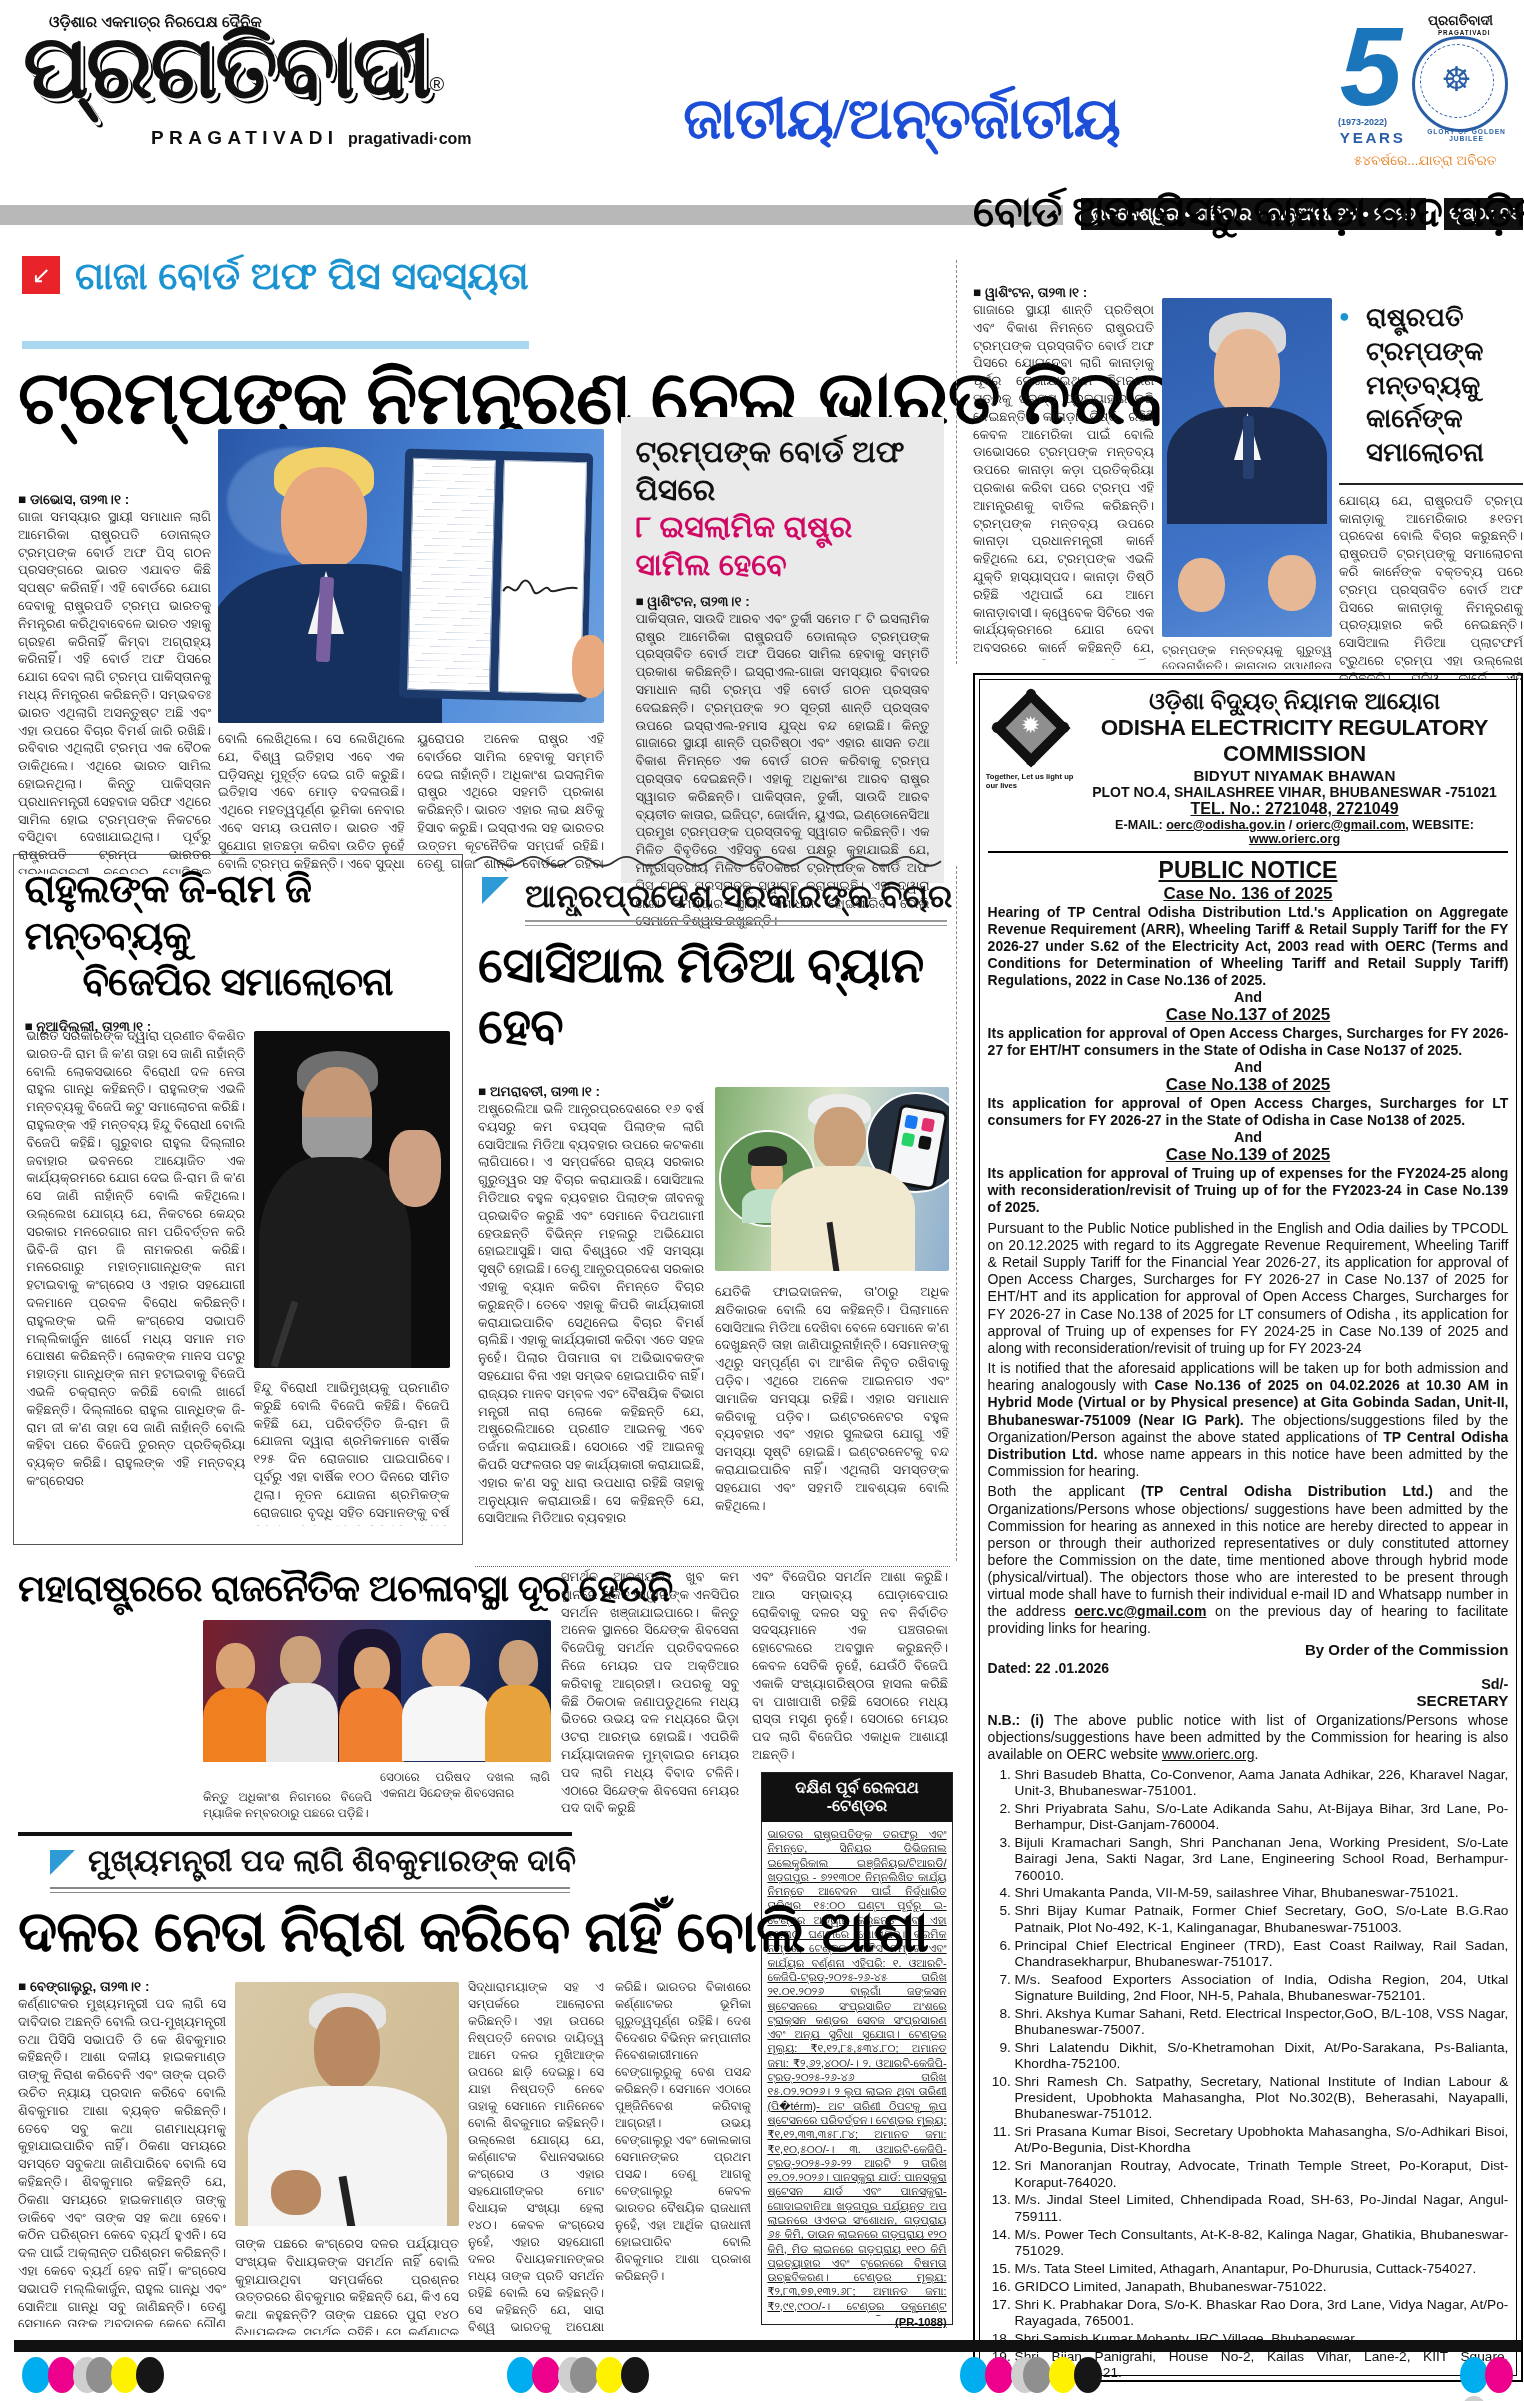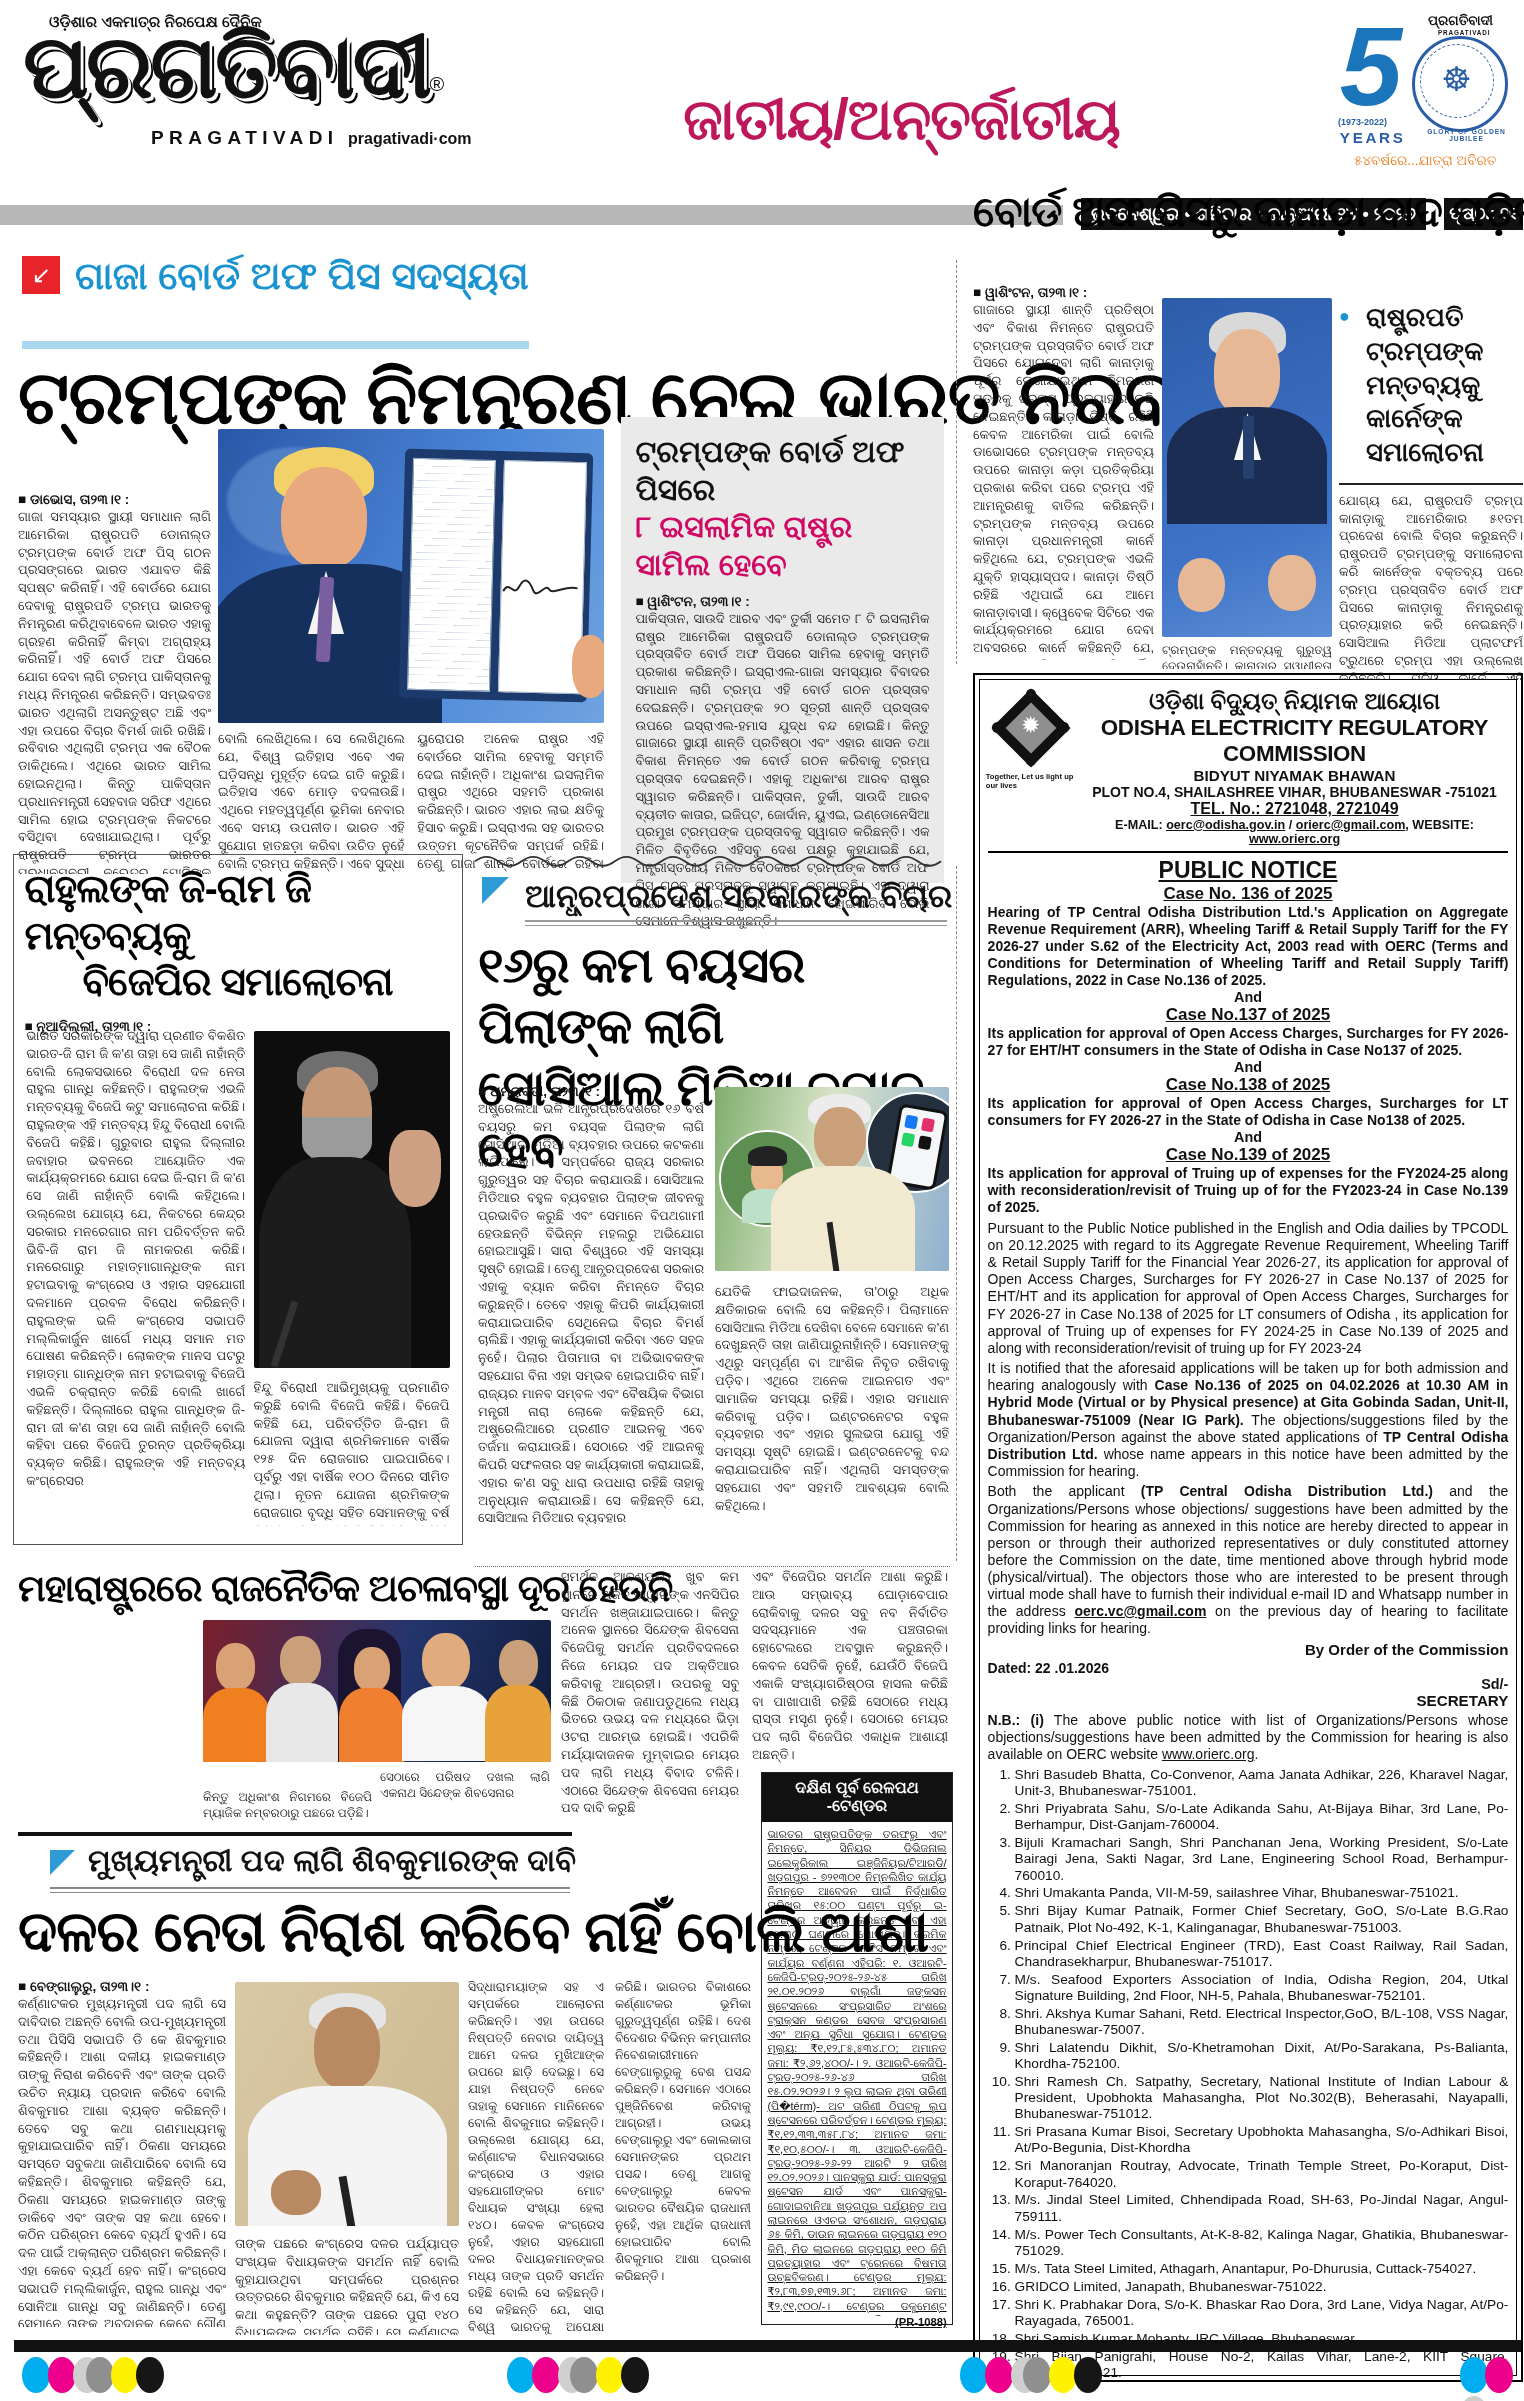--- a/index.html
+++ b/index.html
@@ -32,21 +32,21 @@
 <div class="page">
 
   <div class="abs" style="left:49px;top:12.6px;font-size:15.2px;font-weight:bold;">ଓଡ଼ିଶାର ଏକମାତ୍ର ନିରପେକ୍ଷ ଦୈନିକ</div>
 
   <div class="abs" style="left:23px;top:23px;width:516px;">
     <span style="font-size:88px;font-weight:900;line-height:1;letter-spacing:-2.7px;text-shadow:2.7px 2.7px 0 #fff,4.5px 4.5px 0 #000;">ପ୍ରଗତିବାଦୀ</span><sup style="font-size:20px">®</sup>
   </div>
   <div class="abs" style="left:151px;top:127px;font-size:19px;font-weight:900;letter-spacing:5.4px;">PRAGATIVADI</div>
   <div class="abs" style="left:348px;top:130px;font-size:16px;font-weight:bold;">pragativadi·com</div>
 
-  <div class="abs" style="left:556px;top:86px;width:691px;text-align:center;font-size:57px;font-weight:900;color:#be185d;letter-spacing:-0.9px;">ଜାତୀୟ/ଅନ୍ତର୍ଜାତୀୟ</div>
+  <div class="abs" style="left:556px;top:86px;width:691px;text-align:center;font-size:57px;font-weight:900;color:#1d4ed8;letter-spacing:-0.9px;font-family:Liberation Serif, serif;">ଜାତୀୟ/ଅନ୍ତର୍ଜାତୀୟ</div>
 
   <div class="abs" style="left:1338px;top:10.8px;width:188px;height:179px;">
     <div class="shp" style="left:1.8px;top:0;font-size:112px;font-weight:900;font-style:italic;color:#1b75bb;line-height:1;">5</div>
     <div class="shp" style="left:74px;top:25px;width:90px;height:90px;border-radius:50%;border:3.6px solid #2a5fa5;background:#fff;">
       <div class="shp" style="left:5.4px;top:5.4px;width:72px;height:72px;border-radius:50%;border:1.8px dashed #2a5fa5;"></div>
       <div class="shp" style="left:0;top:20px;width:83px;text-align:center;font-size:34px;color:#2a5fa5;">☸</div>
     </div>
     <div class="shp" style="left:90px;top:1.8px;font-size:13.5px;font-weight:900;">ପ୍ରଗତିବାଦୀ</div>
     <div class="shp" style="left:100px;top:18px;font-size:6.3px;font-weight:bold;letter-spacing:0.9px;">PRAGATIVADI</div>
     <div class="shp" style="left:0px;top:106px;font-size:9px;color:#2a5fa5;font-weight:bold;">(1973-2022)</div>
@@ -145,21 +145,20 @@
   </div>
 
   <svg class="abs" style="left:475px;top:855px;" width="475" height="12.6" viewBox="0 0 530 14">
     <path d="M0 7 Q 13 -3 26 7 T 52 7 T 78 7 T 104 7 T 130 7 T 156 7 T 182 7 T 208 7 T 234 7 T 260 7 T 286 7 T 312 7 T 338 7 T 364 7 T 390 7 T 416 7 T 442 7 T 468 7 T 494 7 T 520 7" stroke="#333" fill="none" stroke-width="2"></path>
   </svg>
   <div class="abs tri-icon" style="left:482px;top:877px;"></div>
   <div class="abs" style="left:525px;top:872px;font-size:32px;font-weight:900;margin-top:6px;">ଆନ୍ଧ୍ରପ୍ରଦେଶ ସରକାରଙ୍କ ବିଚାର</div>
   <div class="abs" style="left:525px;top:920px;width:422px;border-top:2.7px solid #999;border-bottom:0.9px solid #999;height:2.7px;"></div>
 
   <div class="abs headline" style="left:478px;top:935px;width:475px;font-size:49px;line-height:1.25;">
-    <div>୧୬ରୁ କମ ବୟସର ପିଲାଙ୍କ ଲାଗି</div>
     <div>ସୋସିଆଲ ମିଡିଆ ବ୍ୟାନ ହେବ</div>
   </div>
 
   <div class="abs" style="left:478px;top:1084px;width:226px;height:475px;">
     <div class="dateline">■ ଅମରାବତୀ, ତା୨୩।୧ :</div>
     <div class="body-text" style="height:449px;">ଅଷ୍ଟ୍ରେଲିଆ ଭଳି ଆନ୍ଧ୍ରପ୍ରଦେଶରେ ୧୬ ବର୍ଷ ବୟସରୁ କମ ବୟସ୍କ ପିଲାଙ୍କ ଲାଗି ସୋସିଆଲ ମିଡିଆ ବ୍ୟବହାର ଉପରେ କଟକଣା ଲାଗିପାରେ। ଏ ସମ୍ପର୍କରେ ରାଜ୍ୟ ସରକାର ଗୁରୁତ୍ୱର ସହ ବିଚାର କରାଯାଉଛି। ସୋସିଆଲ ମିଡିଆର ବହୁଳ ବ୍ୟବହାର ପିଲାଙ୍କ ଜୀବନକୁ ପ୍ରଭାବିତ କରୁଛି ଏବଂ ସେମାନେ ବିପଥଗାମୀ ହେଉଛନ୍ତି ବିଭିନ୍ନ ମହଲରୁ ଅଭିଯୋଗ ହୋଇଆସୁଛି। ସାରା ବିଶ୍ୱରେ ଏହି ସମସ୍ୟା ସୃଷ୍ଟି ହୋଇଛି। ତେଣୁ ଆନ୍ଧ୍ରପ୍ରଦେଶ ସରକାର ଏହାକୁ ବ୍ୟାନ କରିବା ନିମନ୍ତେ ବିଚାର କରୁଛନ୍ତି। ତେବେ ଏହାକୁ କିପରି କାର୍ଯ୍ୟକାରୀ କରାଯାଇପାରିବ ସେଥିନେଇ ବିଚାର ବିମର୍ଶ ଚାଲିଛି। ଏହାକୁ କାର୍ଯ୍ୟକାରୀ କରିବା ଏତେ ସହଜ ନୁହେଁ। ପିଲାର ପିତାମାତା ବା ଅଭିଭାବକଙ୍କ ସହଯୋଗ ବିନା ଏହା ସମ୍ଭବ ହୋଇପାରିବ ନାହିଁ। ରାଜ୍ୟର ମାନବ ସମ୍ବଳ ଏବଂ ବୈଷୟିକ ବିଭାଗ ମନ୍ତ୍ରୀ ନାରା ଲୋକେ କହିଛନ୍ତି ଯେ, ଅଷ୍ଟ୍ରେଲିଆରେ ପ୍ରଣୀତ ଆଇନକୁ ଏବେ ତର୍ଜମା କରାଯାଉଛି। ସେଠାରେ ଏହି ଆଇନକୁ କିପରି ସଫଳତାର ସହ କାର୍ଯ୍ୟକାରୀ କରାଯାଇଛି, ଏହାର କ'ଣ ସବୁ ଧାରା ଉପଧାରା ରହିଛି ତାହାକୁ ଅନୁଧ୍ୟାନ କରାଯାଉଛି। ସେ କହିଛନ୍ତି ଯେ, ସୋସିଆଲ ମିଡିଆର ବ୍ୟବହାର</div>
   </div>
 
   <div class="abs photo" style="left:715px;top:1087px;width:234px;height:184px;background:linear-gradient(100deg,#7fae6e,#d9e4c8 45%,#8fb0d0);">
     <div class="shp" style="left:3.6px;top:43px;width:93px;height:93px;border-radius:50%;border:2.7px solid #fff;background:#5e8f52;">

